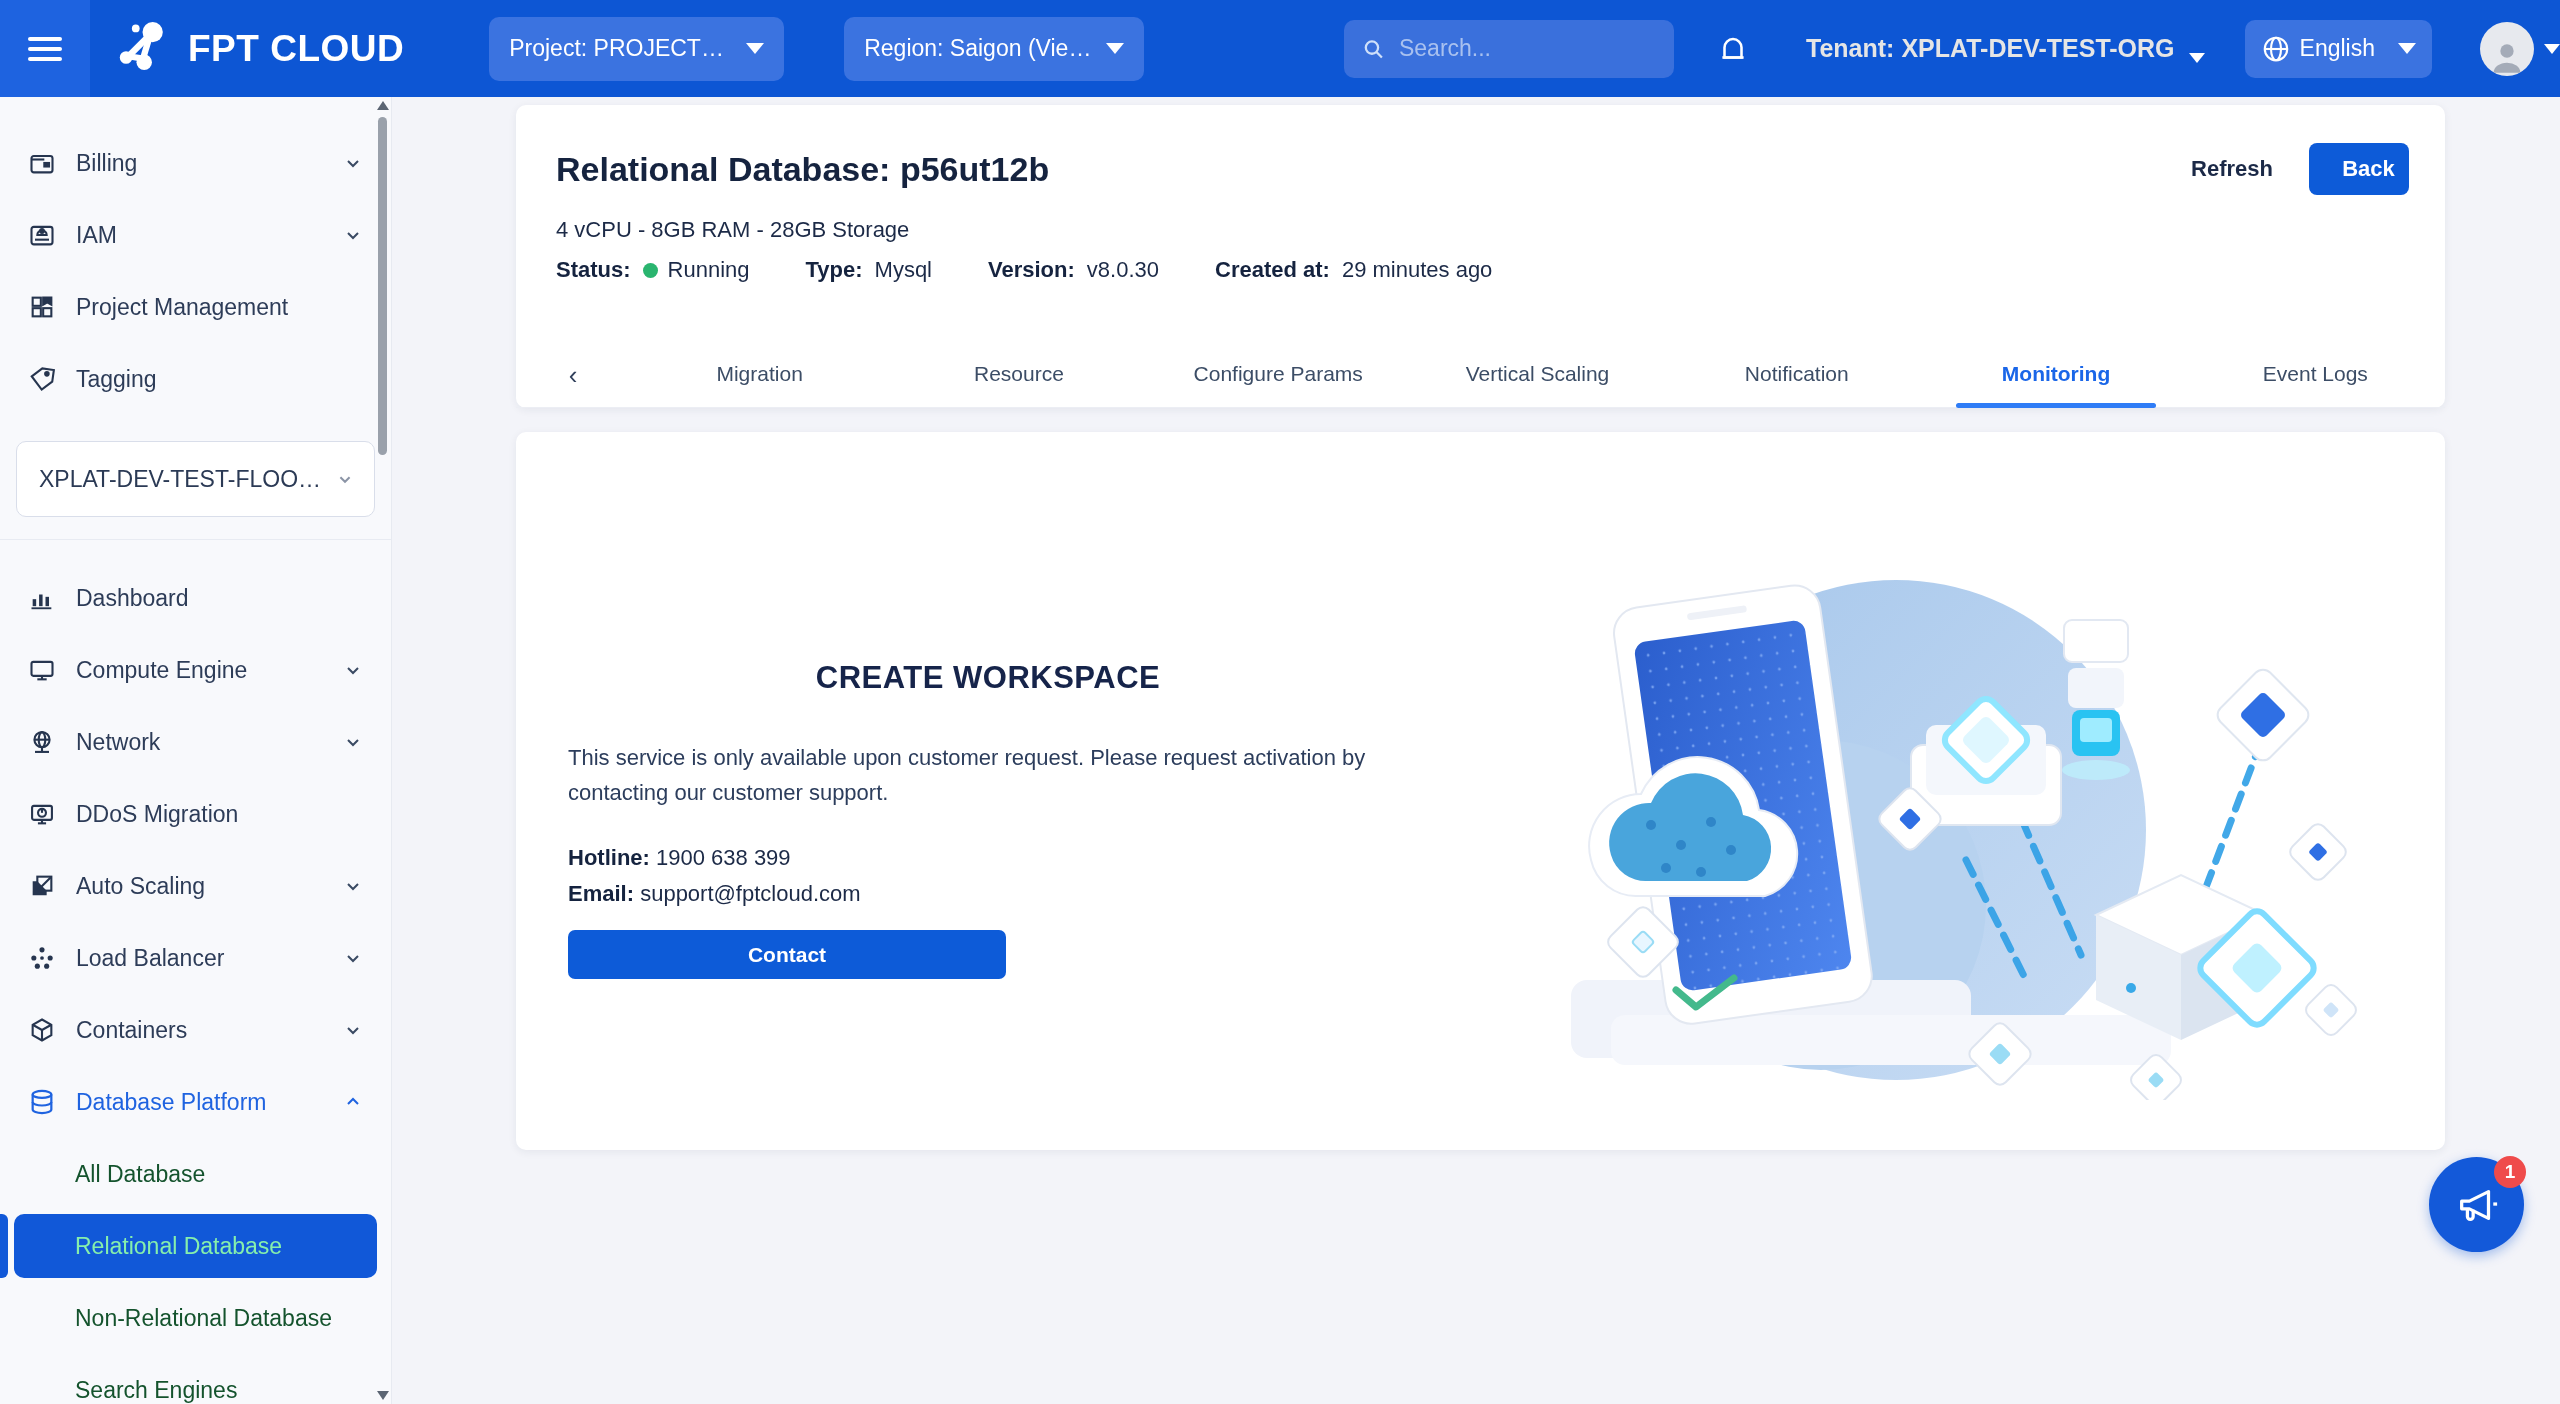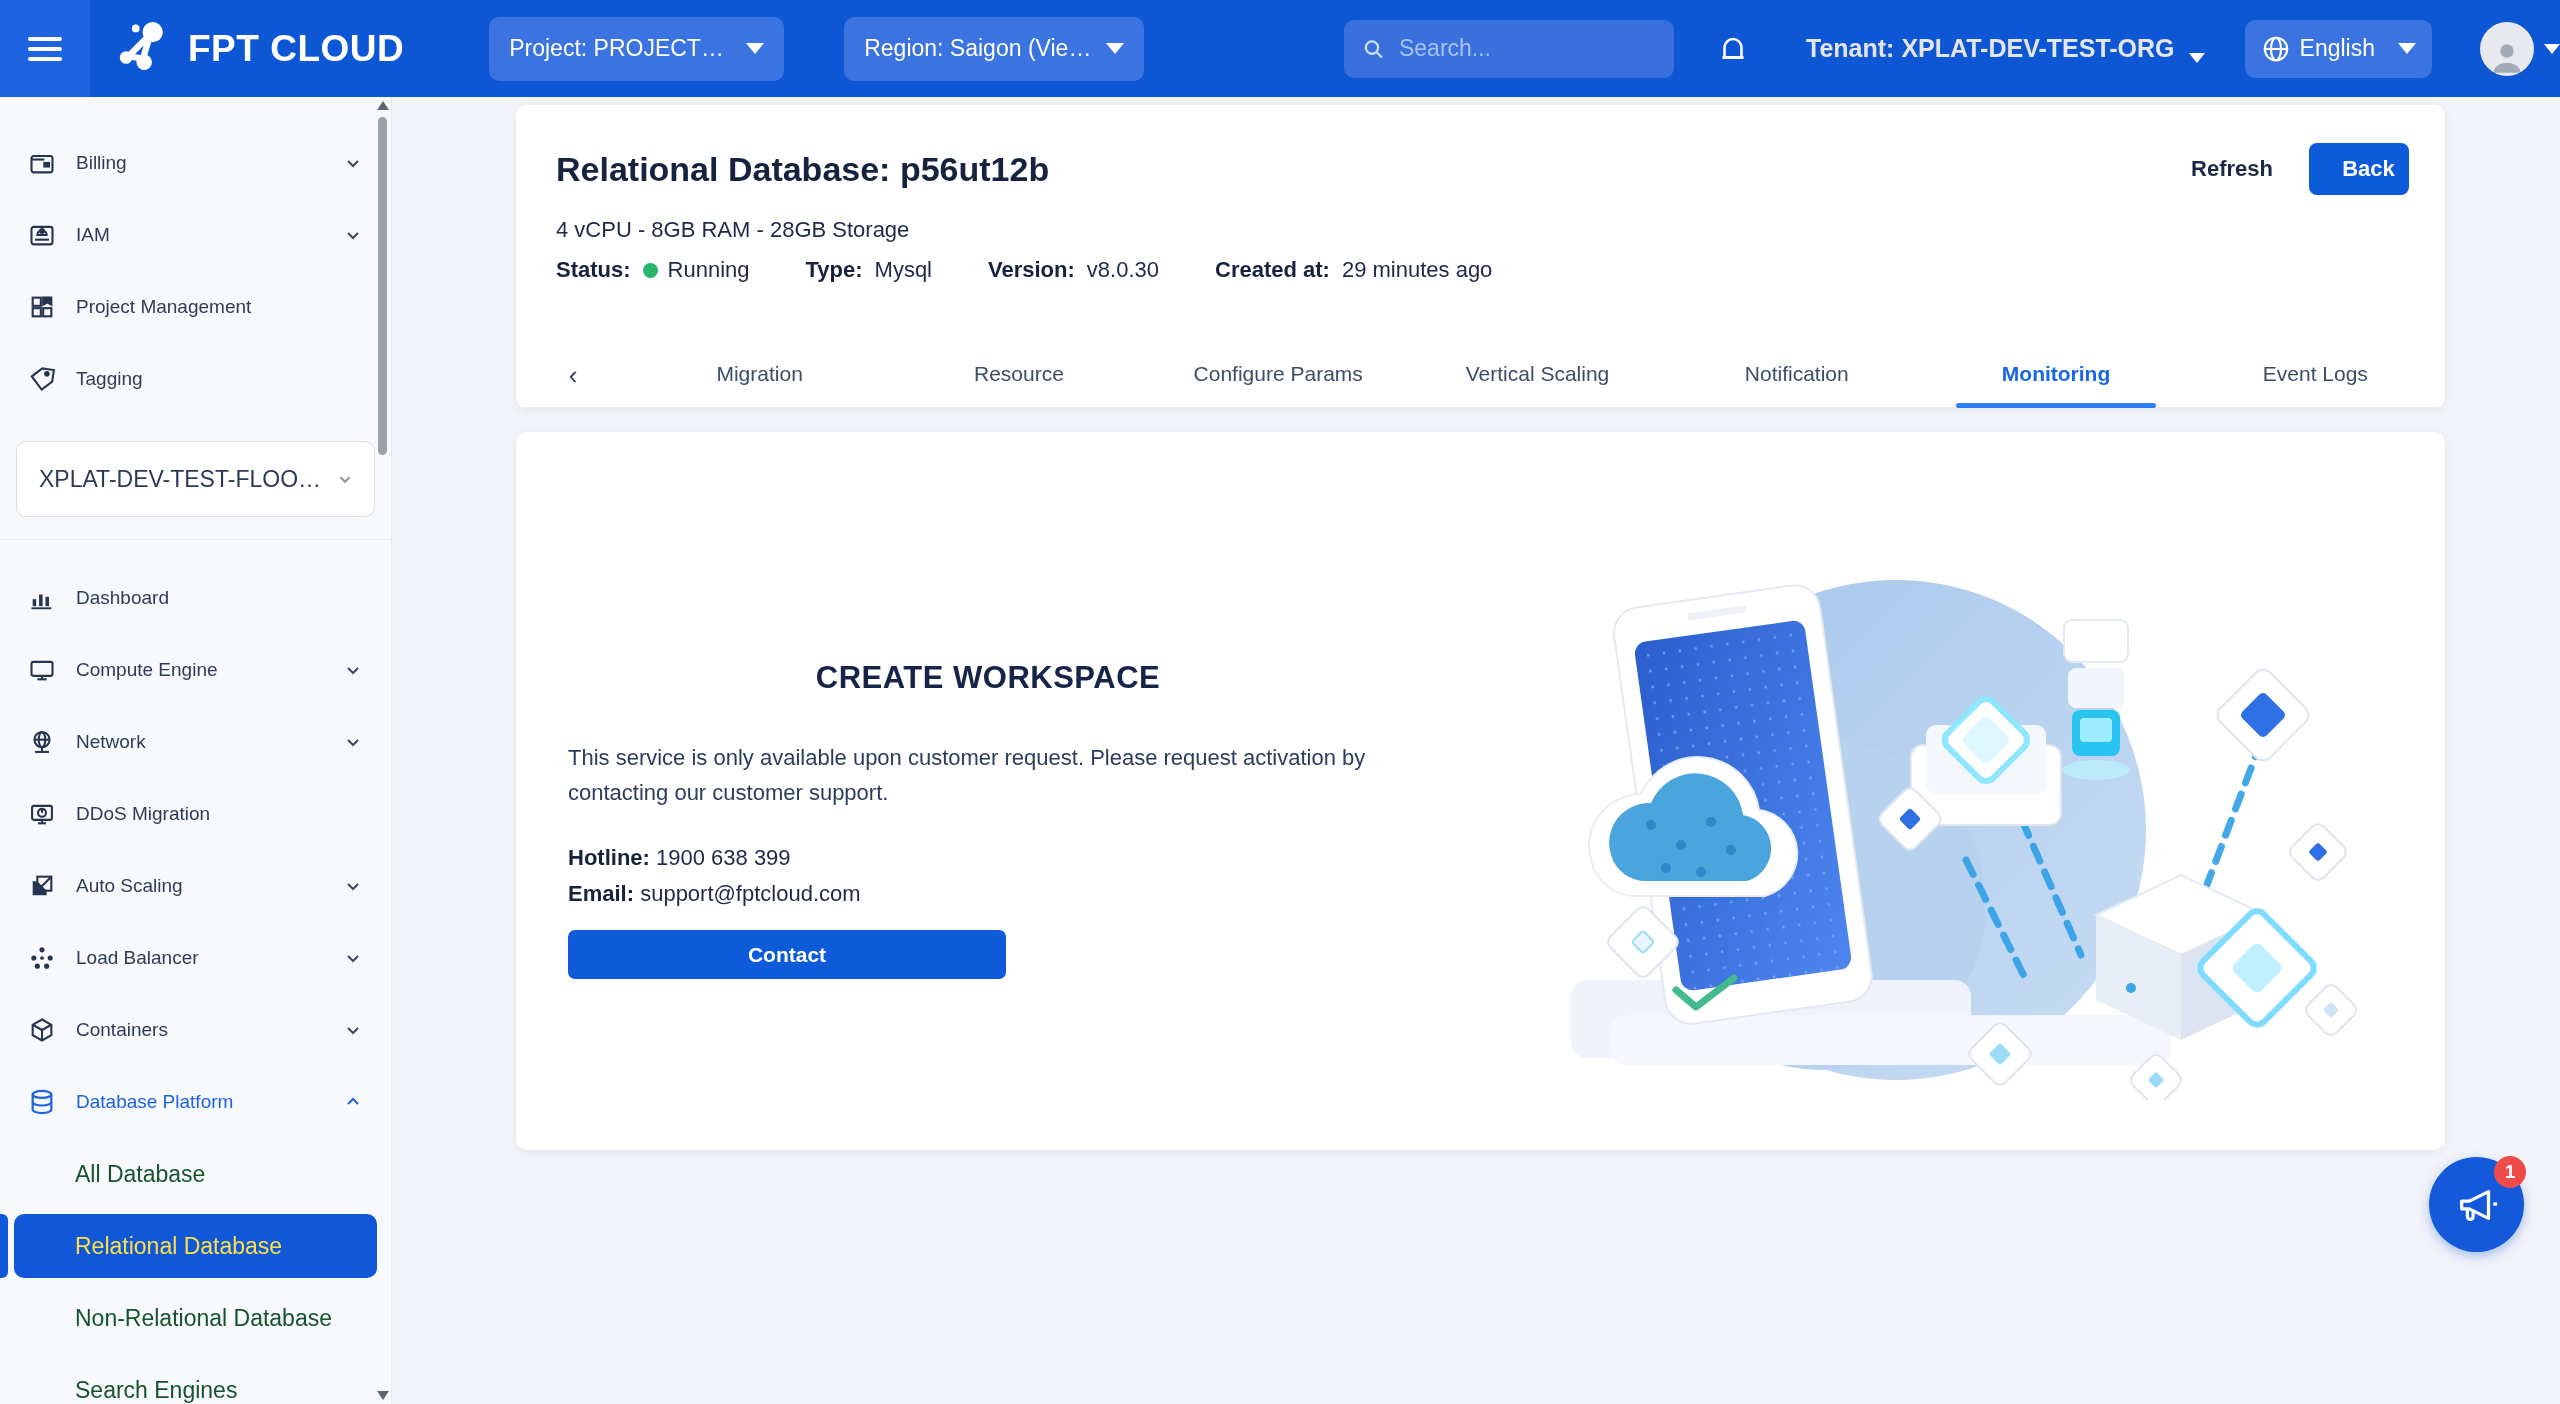--- a/index.html
+++ b/index.html
@@ -25,30 +25,30 @@
   .bell-btn { margin-left:42px; background:none; border:none; cursor:pointer; flex:0 0 auto; }
   .tenant { margin-left:56px; background:none; border:none; color:#e5e5e5; font-size:25px; font-weight:700; display:flex; align-items:flex-end; cursor:pointer; white-space:nowrap; font-family:inherit; }
   .tenant .caret-dn { border-left-width:8px; border-right-width:8px; border-top-width:10px; }
   .pill-lang { margin-left:40px; height:58px; padding:0 16px; gap:9px; }
   .avatar-wrap { margin-left:48px; display:flex; align-items:center; gap:10px; cursor:pointer; }
   .avatar { width:54px; height:54px; border-radius:50%; background:#e7e9ee; display:flex; align-items:flex-end; justify-content:center; overflow:hidden; }
   .avatar-caret { width:0; height:0; border-left:8px solid transparent; border-right:8px solid transparent; border-top:10px solid #fff; }
 
   
   .sidebar { position:absolute; top:97px; left:0; width:392px; height:1307px; background:#f8f9fc; border-right:1px solid #e7eaf1; padding-top:30px; overflow:hidden; }
-  .s-item { height:72px; display:flex; align-items:center; padding:0 26px 0 28px; gap:20px; font-size:19px; color:#2d3c58; cursor:pointer; }
+  .s-item { height:72px; display:flex; align-items:center; padding:0 26px 0 28px; gap:20px; font-size:23px; color:#2d3c58; cursor:pointer; }
   .s-item .s-label { white-space:nowrap; }
   .s-item .chev { margin-left:auto; flex:0 0 auto; }
   .s-item.active-blue { color:#1f63e0; font-weight:500;justify-content:center; }
   .ws-select { margin:26px 16px 0 16px; height:76px; background:#fff; border:1px solid #d9deea; border-radius:10px; display:flex; align-items:center; padding:0 18px 0 22px; font-size:23px; color:#2b3a55; cursor:pointer; }
   .ws-select .txt { flex:1; white-space:nowrap; overflow:hidden; text-overflow:ellipsis; }
   .s-divider { margin-top:22px; border:none; border-top:1px solid #e8ebf2; }
   .menu-block { padding-top:22px; }
   .sub-item { height:72px; display:flex; align-items:center; padding-left:75px; font-size:23px; color:#14532d; cursor:pointer; }
-  .sub-item.active { position:relative; background:#1158d8; color:#fde047; border-radius:10px; margin:4px 14px; height:64px; padding-left:61px; }
+  .sub-item.active { position:relative; background:#1158d8; color:#86efac; border-radius:10px; margin:4px 14px; height:64px; padding-left:61px; }
   .active-indicator { position:absolute; left:-14px; top:0; width:8px; height:64px; background:#1158d8; border-radius:0 6px 6px 0; }
   .s-scrollbar { position:absolute; top:0; right:1px; width:14px; height:100%; }
   .s-arrow-up, .s-arrow-dn { position:absolute; left:1px; width:0; height:0; border-left:6px solid transparent; border-right:6px solid transparent; }
   .s-arrow-up { top:4px; border-bottom:9px solid #5b6573; }
   .s-arrow-dn { bottom:4px; border-top:9px solid #5b6573; }
   .s-thumb { position:absolute; top:20px; left:2px; width:9px; height:338px; background:#9aa1ab; border-radius:5px; }
 
   
   .main { position:absolute; top:97px; left:393px; width:2167px; height:1307px; }
   .card { position:absolute; background:#fff; border-radius:10px; box-shadow:0 2px 8px rgba(23,43,77,.07); }

